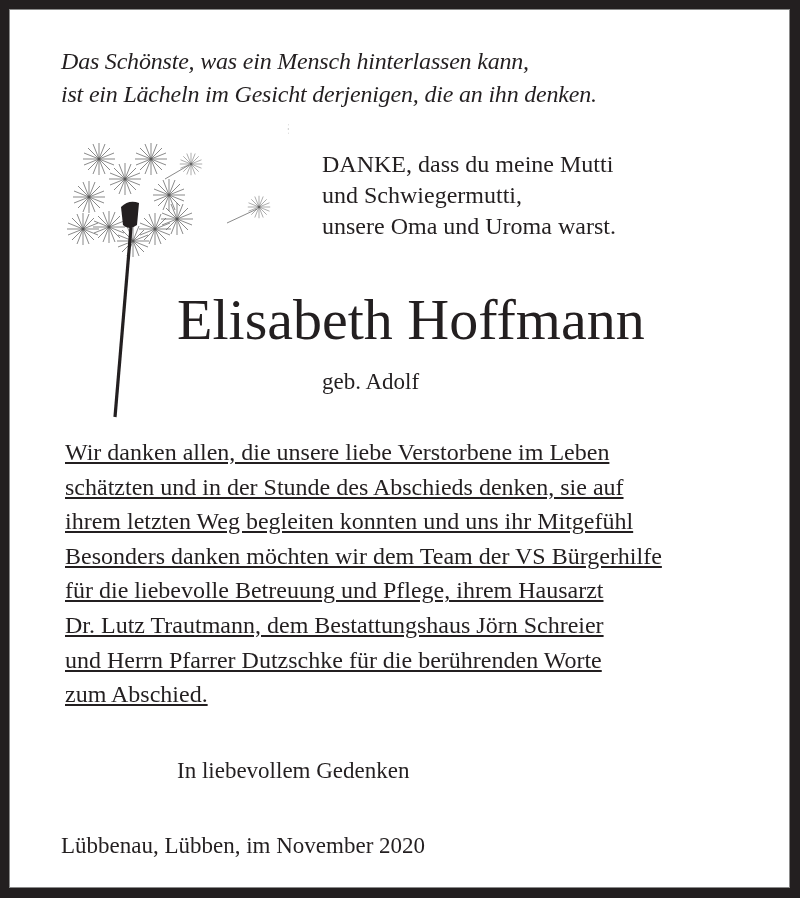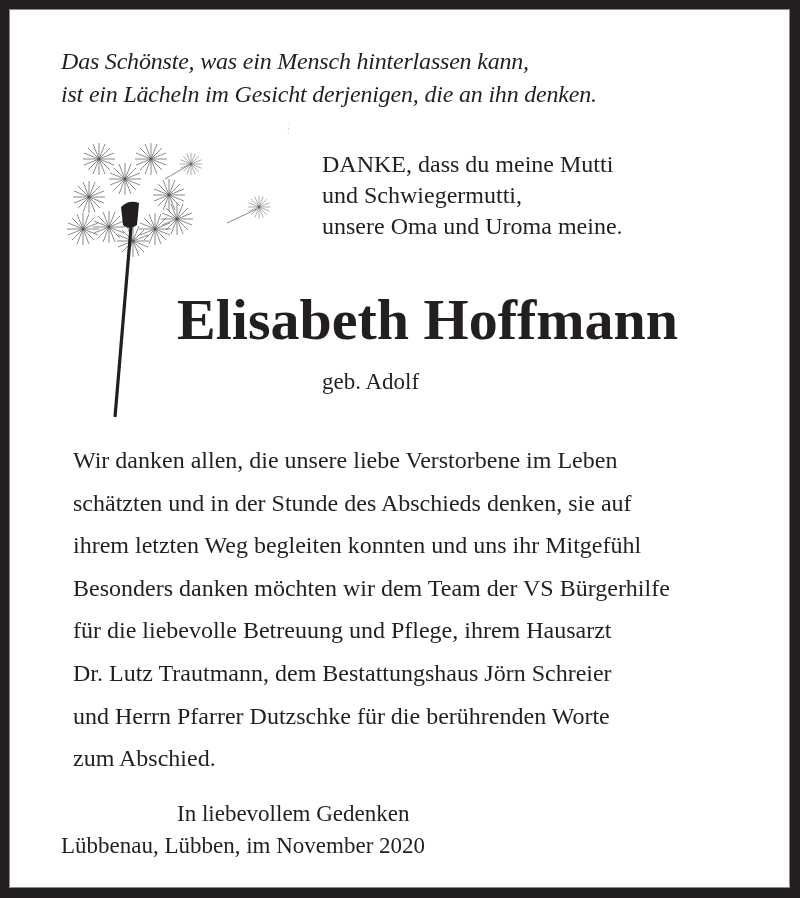--- a/index.html
+++ b/index.html
@@ -11,30 +11,30 @@
   }
   .quote {
     position: absolute; left: 52px; top: 36px; font-style: italic;
     font-size: 24px; line-height: 33px; letter-spacing: -0.2px; white-space: nowrap;
   }
   .danke {
     position: absolute; left: 313px; top: 140px; font-size: 24px; line-height: 31px;
     white-space: nowrap;
   }
   .name {
-    position: absolute; left: 168px; top: 276px; font-size: 58px; font-weight: bold;
+    position: absolute; left: 168px; top: 276px; font-size: 58px; font-weight: normal;
     line-height: 70px; letter-spacing: 0px; white-space: nowrap;
   }
   .maiden { position: absolute; left: 313px; top: 358px; font-size: 23px; line-height: 30px; white-space: nowrap; }
   .body {
     position: absolute; left: 52px; top: 424px; font-size: 24px; line-height: 30.6px;
     white-space: nowrap;
   }
-  .body div { margin: 12px; }
-  .closing { position: absolute; left: 168px; top: 746px; font-size: 23px; line-height: 31px; white-space: nowrap; margin-top: 43px; }
+  .body div { margin: 4px; text-decoration: underline; }
+  .closing { position: absolute; left: 168px; top: 746px; font-size: 23px; line-height: 31px; white-space: nowrap; }
   .closing .family { font-weight: bold; }
   .place { position: absolute; left: 52px; top: 822px; font-size: 23px; line-height: 30px; white-space: nowrap; }
   .dandelion { position: absolute; left: 50px; top: 90px; width: 230px; height: 320px; }
 </style>
 </head>
 <body>
 
 <div class="card">
 
   <div class="quote">
@@ -87,21 +87,21 @@
           <use href="#puff" transform="scale(0.7)"></use>
         </g>
     </g>
     <path d="M62,108 Q70,100 80,104 L78,126 Q70,132 64,126 Z" fill="#231f20"></path>
     <path d="M72,128 Q64,220 56,318" stroke="#231f20" stroke-width="3.2" fill="none"></path>
   </svg>
 
   <div class="danke">
     <div>DANKE, dass du meine Mutti</div>
     <div>und Schwiegermutti,</div>
-    <div>unsere Oma und Uroma meine.</div>
+    <div>unsere Oma und Uroma warst.</div>
   </div>
 
   <div class="name">Elisabeth Hoffmann</div>
   <div class="maiden">geb. Adolf</div>
 
   <div class="body">
     <div>Wir danken allen, die unsere liebe Verstorbene im Leben</div>
     <div>schätzten und in der Stunde des Abschieds denken, sie auf</div>
     <div>ihrem letzten Weg begleiten konnten und uns ihr Mitgefühl</div>
     <div>Besonders danken möchten wir dem Team der VS Bürgerhilfe</div>

